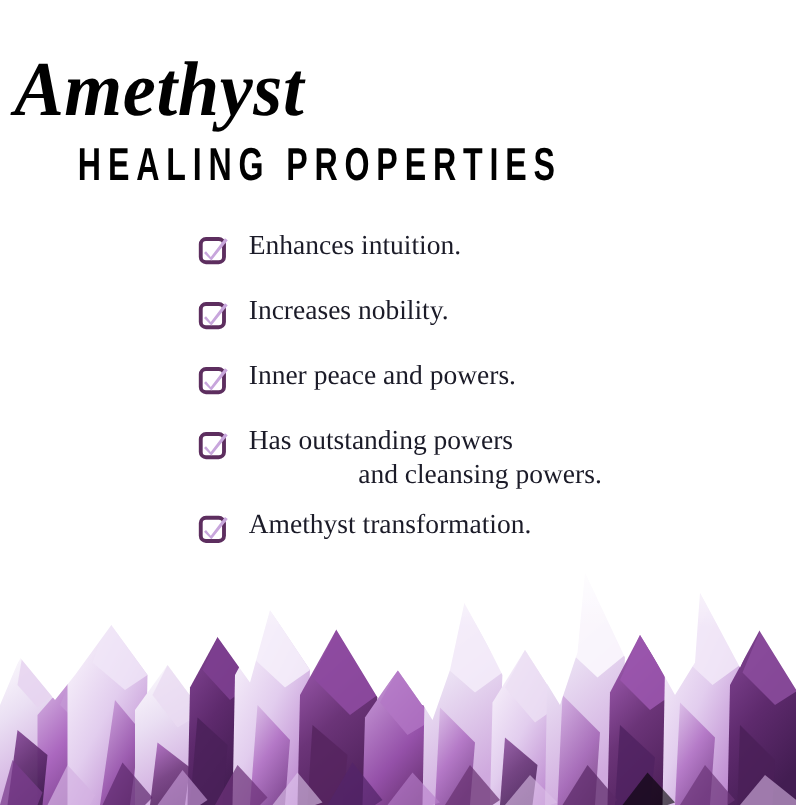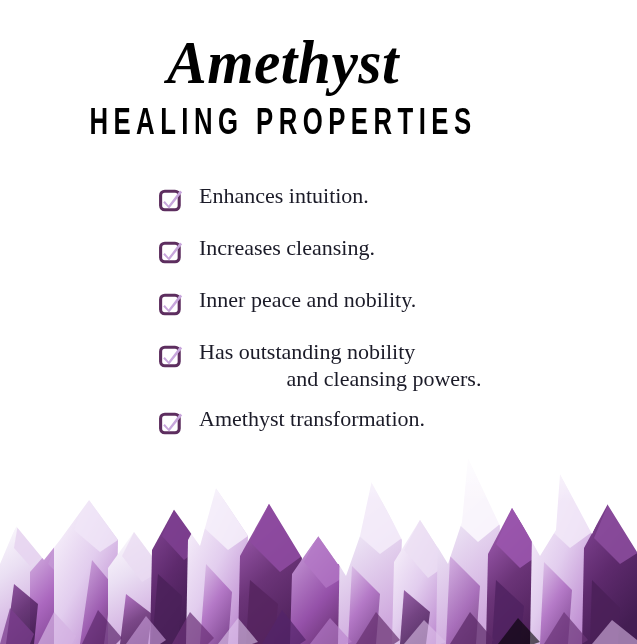--- a/index.html
+++ b/index.html
@@ -19,22 +19,22 @@
     background: #ffffff;
     overflow: hidden;
   }
 
   
   .header {
     position: absolute;
     top: 0;
     left: 0;
     width: 566px;
-    text-align: center;
-    padding-top: 30px;
+    text-align: left;
+    padding-top: 40px;
     box-sizing: border-box;
   }
 
   .title {
     font-family: "Liberation Serif", "DejaVu Serif", serif;
     font-style: italic;
     font-weight: bold;
     font-size: 62px;
     line-height: 1.05;
     letter-spacing: 0.5px;
@@ -142,41 +142,41 @@
       <span class="item-text">Enhances intuition.</span>
     </li>
 
     <li class="list-item">
       <span class="check-icon">
         <svg viewBox="0 0 26 26" xmlns="http://www.w3.org/2000/svg">
           <rect x="2.6" y="4.2" width="18.6" height="18.6" rx="4.2" ry="4.2" fill="#ffffff" stroke="#5d2e5f" stroke-width="3.1"></rect>
           <path d="M6.8 13.9 L10.6 18.6 L22.0 3.6 L24.2 5.2 L11.1 21.4 L5.2 15.4 Z" fill="#c8a6dc"></path>
         </svg>
       </span>
-      <span class="item-text">Increases cleansing.</span>
+      <span class="item-text">Increases nobility.</span>
     </li>
 
     <li class="list-item">
       <span class="check-icon">
         <svg viewBox="0 0 26 26" xmlns="http://www.w3.org/2000/svg">
           <rect x="2.6" y="4.2" width="18.6" height="18.6" rx="4.2" ry="4.2" fill="#ffffff" stroke="#5d2e5f" stroke-width="3.1"></rect>
           <path d="M6.8 13.9 L10.6 18.6 L22.0 3.6 L24.2 5.2 L11.1 21.4 L5.2 15.4 Z" fill="#c8a6dc"></path>
         </svg>
       </span>
-      <span class="item-text">Inner peace and nobility.</span>
+      <span class="item-text">Inner peace and powers.</span>
     </li>
 
     <li class="list-item two-line">
       <span class="check-icon">
         <svg viewBox="0 0 26 26" xmlns="http://www.w3.org/2000/svg">
           <rect x="2.6" y="4.2" width="18.6" height="18.6" rx="4.2" ry="4.2" fill="#ffffff" stroke="#5d2e5f" stroke-width="3.1"></rect>
           <path d="M6.8 13.9 L10.6 18.6 L22.0 3.6 L24.2 5.2 L11.1 21.4 L5.2 15.4 Z" fill="#c8a6dc"></path>
         </svg>
       </span>
-      <span class="item-text">Has outstanding nobility</span>
+      <span class="item-text">Has outstanding powers</span>
       <span class="item-text line-two">and cleansing powers.</span>
     </li>
 
     <li class="list-item">
       <span class="check-icon">
         <svg viewBox="0 0 26 26" xmlns="http://www.w3.org/2000/svg">
           <rect x="2.6" y="4.2" width="18.6" height="18.6" rx="4.2" ry="4.2" fill="#ffffff" stroke="#5d2e5f" stroke-width="3.1"></rect>
           <path d="M6.8 13.9 L10.6 18.6 L22.0 3.6 L24.2 5.2 L11.1 21.4 L5.2 15.4 Z" fill="#c8a6dc"></path>
         </svg>
       </span>

